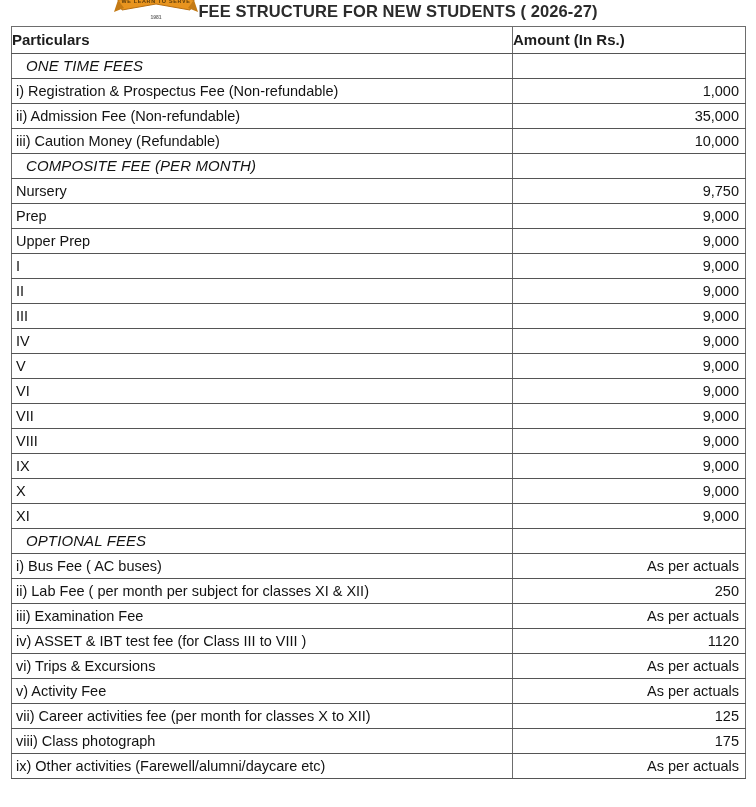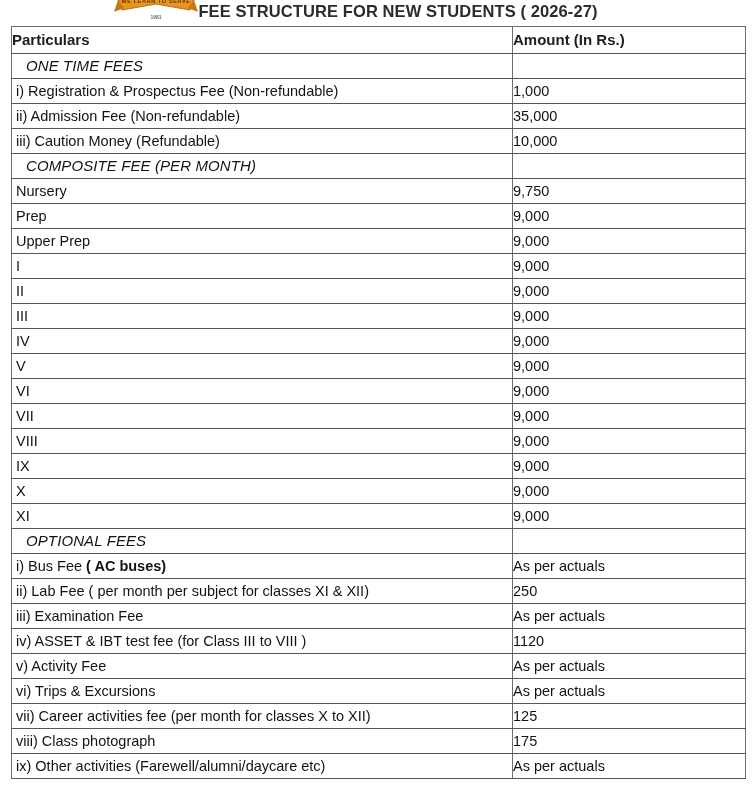--- a/index.html
+++ b/index.html
@@ -73,32 +73,32 @@
     font-weight: bold;
     text-align: left;
     color: #1d1d1d;
   }
 
   td.particulars {
     text-align: left;
     padding-left: 4px;
   }
   td.amount {
-    text-align: left;
+    text-align: right;
     padding-right: 6px;
     margin-left: 21px;
   }
   tr.section-row td.particulars {
     font-style: italic;
     font-weight: normal;
     padding-left: 14px;
     font-size: 15px;
     letter-spacing: 0.1px;
   }
-  .bold-inline { font-weight: bold; margin-top: 28px; }
+  .bold-inline { font-weight: normal; margin-top: 28px; }
 </style>
 </head>
 <body>
 
 <div class="header">
   <div class="logo">
     <svg viewBox="0 0 92 50" width="92" height="50" aria-hidden="true">
       <path d="M30 -12 L62 -12 L62 14 L46 24 L30 14 Z" fill="#1b2a5e" stroke="#c9a227" stroke-width="1.5"></path>
       <path d="M38 -8 L46 -8 L46 12 L38 8 Z" fill="#ffffff"></path>
       <path d="M46 -8 L54 -8 L54 8 L46 12 Z" fill="#8b1a1a"></path>
@@ -214,25 +214,25 @@
       </tr>
       <tr class="item-row">
         <td class="particulars">iii) Examination Fee</td>
         <td class="amount">As per actuals</td>
       </tr>
       <tr class="item-row">
         <td class="particulars">iv) ASSET &amp; IBT test fee (for Class III to VIII )</td>
         <td class="amount">1120</td>
       </tr>
       <tr class="item-row">
+        <td class="particulars">vi) Trips &amp; Excursions</td>
+        <td class="amount">As per actuals</td>
+      </tr>
+      <tr class="item-row">
         <td class="particulars">v) Activity Fee</td>
-        <td class="amount">As per actuals</td>
-      </tr>
-      <tr class="item-row">
-        <td class="particulars">vi) Trips &amp; Excursions</td>
         <td class="amount">As per actuals</td>
       </tr>
       <tr class="item-row">
         <td class="particulars">vii) Career activities fee (per month for classes  X to XII)</td>
         <td class="amount">125</td>
       </tr>
       <tr class="item-row">
         <td class="particulars">viii) Class photograph</td>
         <td class="amount">175</td>
       </tr>

